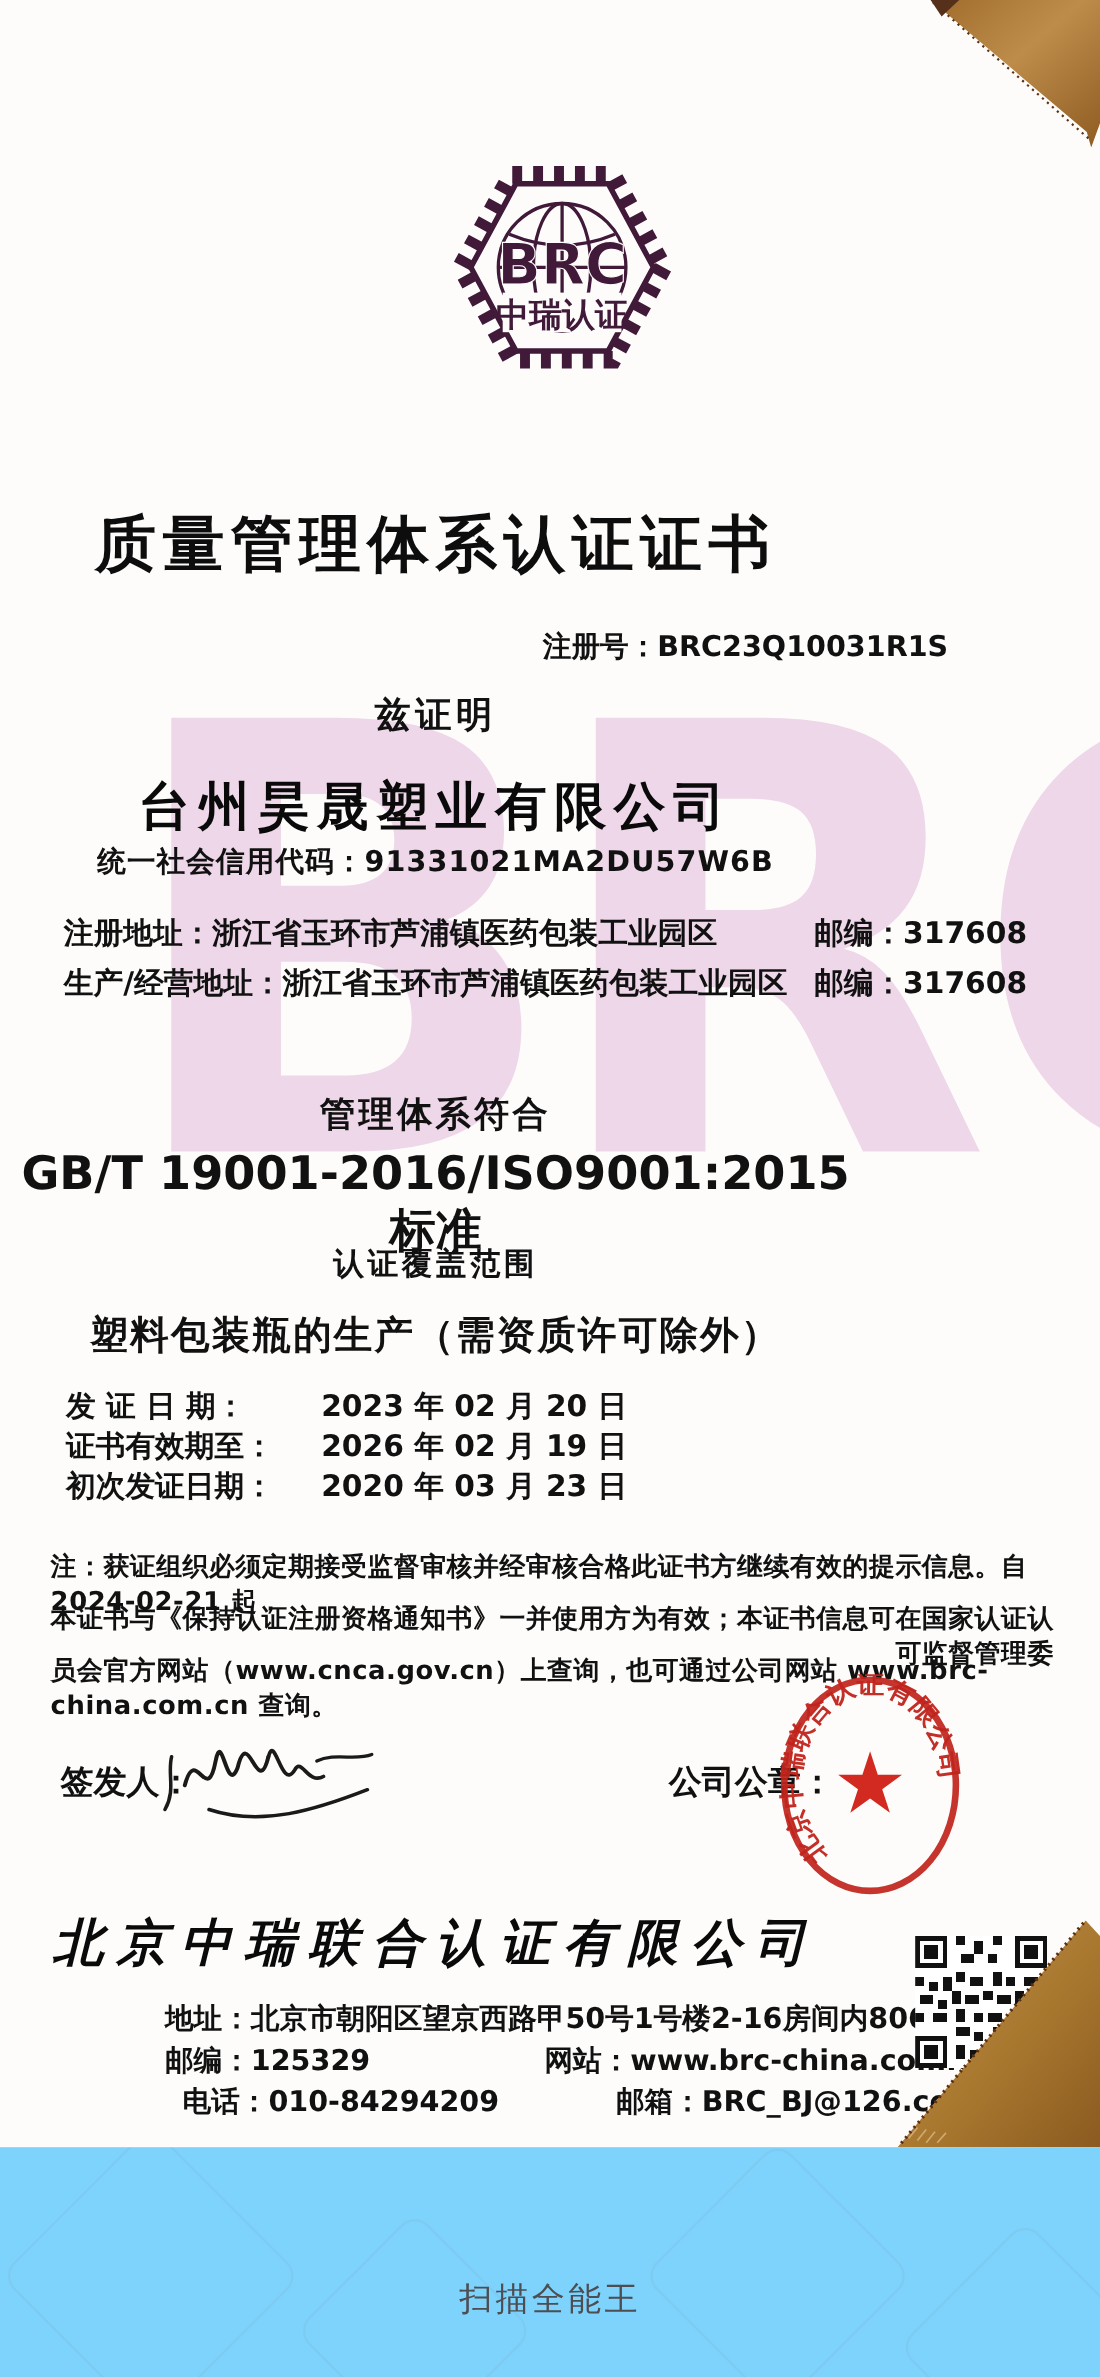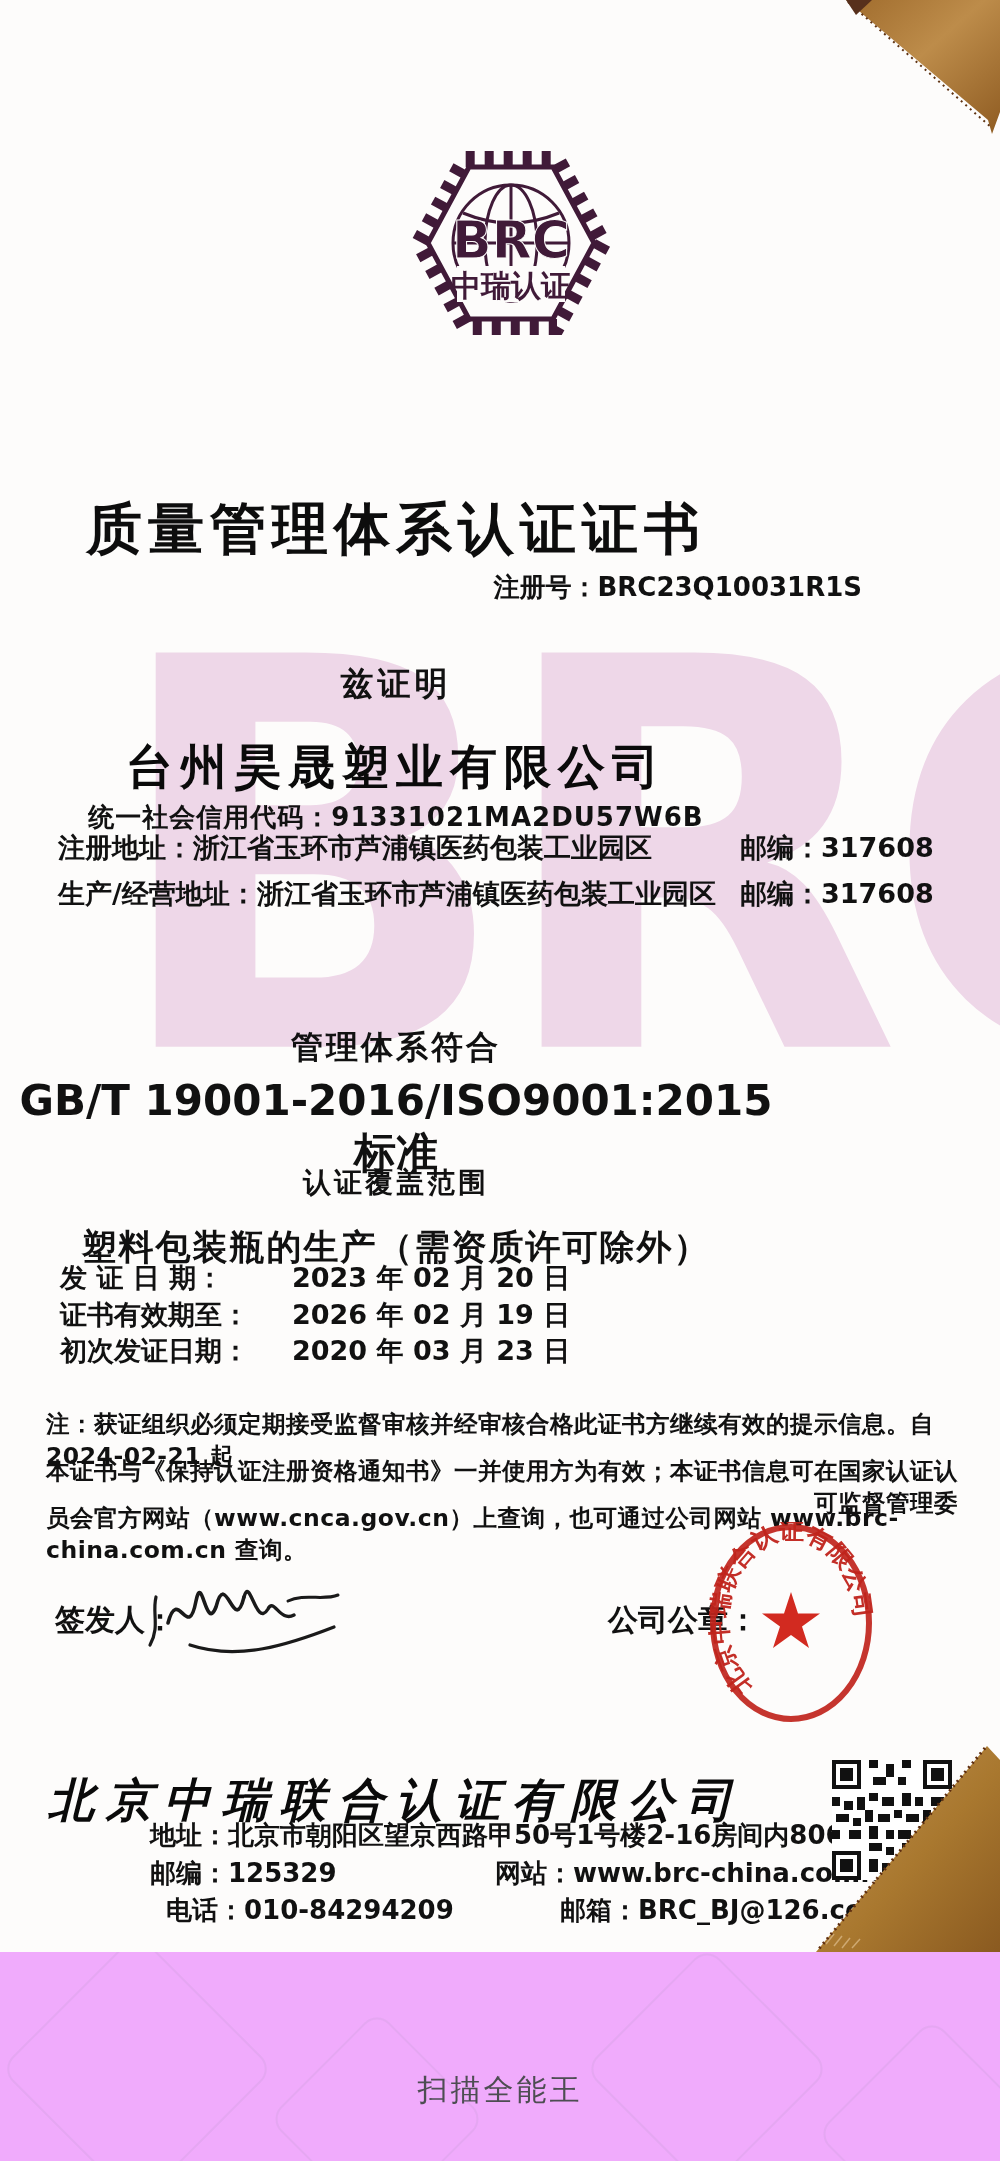--- a/index.html
+++ b/index.html
@@ -7,21 +7,21 @@
          font-family:"DejaVu Sans","Liberation Sans",sans-serif;color:#111;}
   .abs{position:absolute;}
   
   #sheet{left:0;top:0;width:1000px;height:1952px;background:#fdfcfb;z-index:1;}
   
   #watermark{left:115px;top:560px;width:800px;height:620px;z-index:1;
     font-family:"DejaVu Sans",sans-serif;font-weight:bold;font-size:520px;line-height:600px;
     color:#eed7e8;letter-spacing:-18px;transform:scale(1.02,1.04);text-align:center;user-select:none;}
   .content{z-index:2;}
   .serif{font-family:"DejaVu Serif","Liberation Serif",serif;}
-  .center{left:0;width:792px;text-align:center;margin-top:34px;}
+  .center{left:0;width:792px;text-align:center;}
   #cert-title{top:458px;font-size:56px;font-weight:700;letter-spacing:6px;color:#0d0d0d;}
   #reg-line{top:570px;right:138px;font-size:26px;font-weight:bold;}
   #hereby{top:628px;font-size:33px;font-weight:700;letter-spacing:4px;}
   #company-name{top:702px;font-size:47px;font-weight:700;letter-spacing:7px;color:#0a0a0a;}
   #credit-line{top:766px;font-size:26px;font-weight:bold;letter-spacing:1px;}
   .addr-row{left:58px;width:900px;font-size:27px;font-weight:bold;}
   #addr-row-1{top:830px;}
   #addr-row-2{top:876px;}
   .post{position:absolute;left:682px;top:0;}
   #system-conform{top:992px;font-size:32px;font-weight:bold;letter-spacing:3px;}
@@ -42,21 +42,21 @@
   .contact{font-size:26px;font-weight:bold;}
   #contact-addr{left:150px;top:1818px;}
   #contact-post{left:150px;top:1856px;}
   #contact-web{left:495px;top:1856px;}
   #contact-phone{left:150px;top:1893px;margin-left:16px;}
   #contact-mail{left:560px;top:1893px;}
   #qr-code{left:832px;top:1760px;width:120px;height:120px;z-index:2;}
   #gold-top{right:0;top:0;width:158px;height:134px;z-index:3;}
   #gold-bottom{left:812px;top:1738px;width:188px;height:214px;z-index:3;}
   
-  #scan-footer{left:0;top:1952px;width:1000px;height:209px;background:#f0abfc;z-index:1;overflow:hidden;}
+  #scan-footer{left:0;top:1952px;width:1000px;height:209px;background:#7dd3fc;z-index:1;overflow:hidden;}
   #scan-footer .pat{position:absolute;border:2px solid rgba(140,140,155,0.10);border-radius:18px;transform:rotate(45deg);}
   #scan-app-name{position:absolute;left:0;width:1000px;top:118px;text-align:center;
     font-size:30px;color:#4d4d52;letter-spacing:3px;z-index:2;}
 </style>
 </head>
 <body>
 
 <div id="stage">
 
   <div id="sheet" class="abs"></div>

